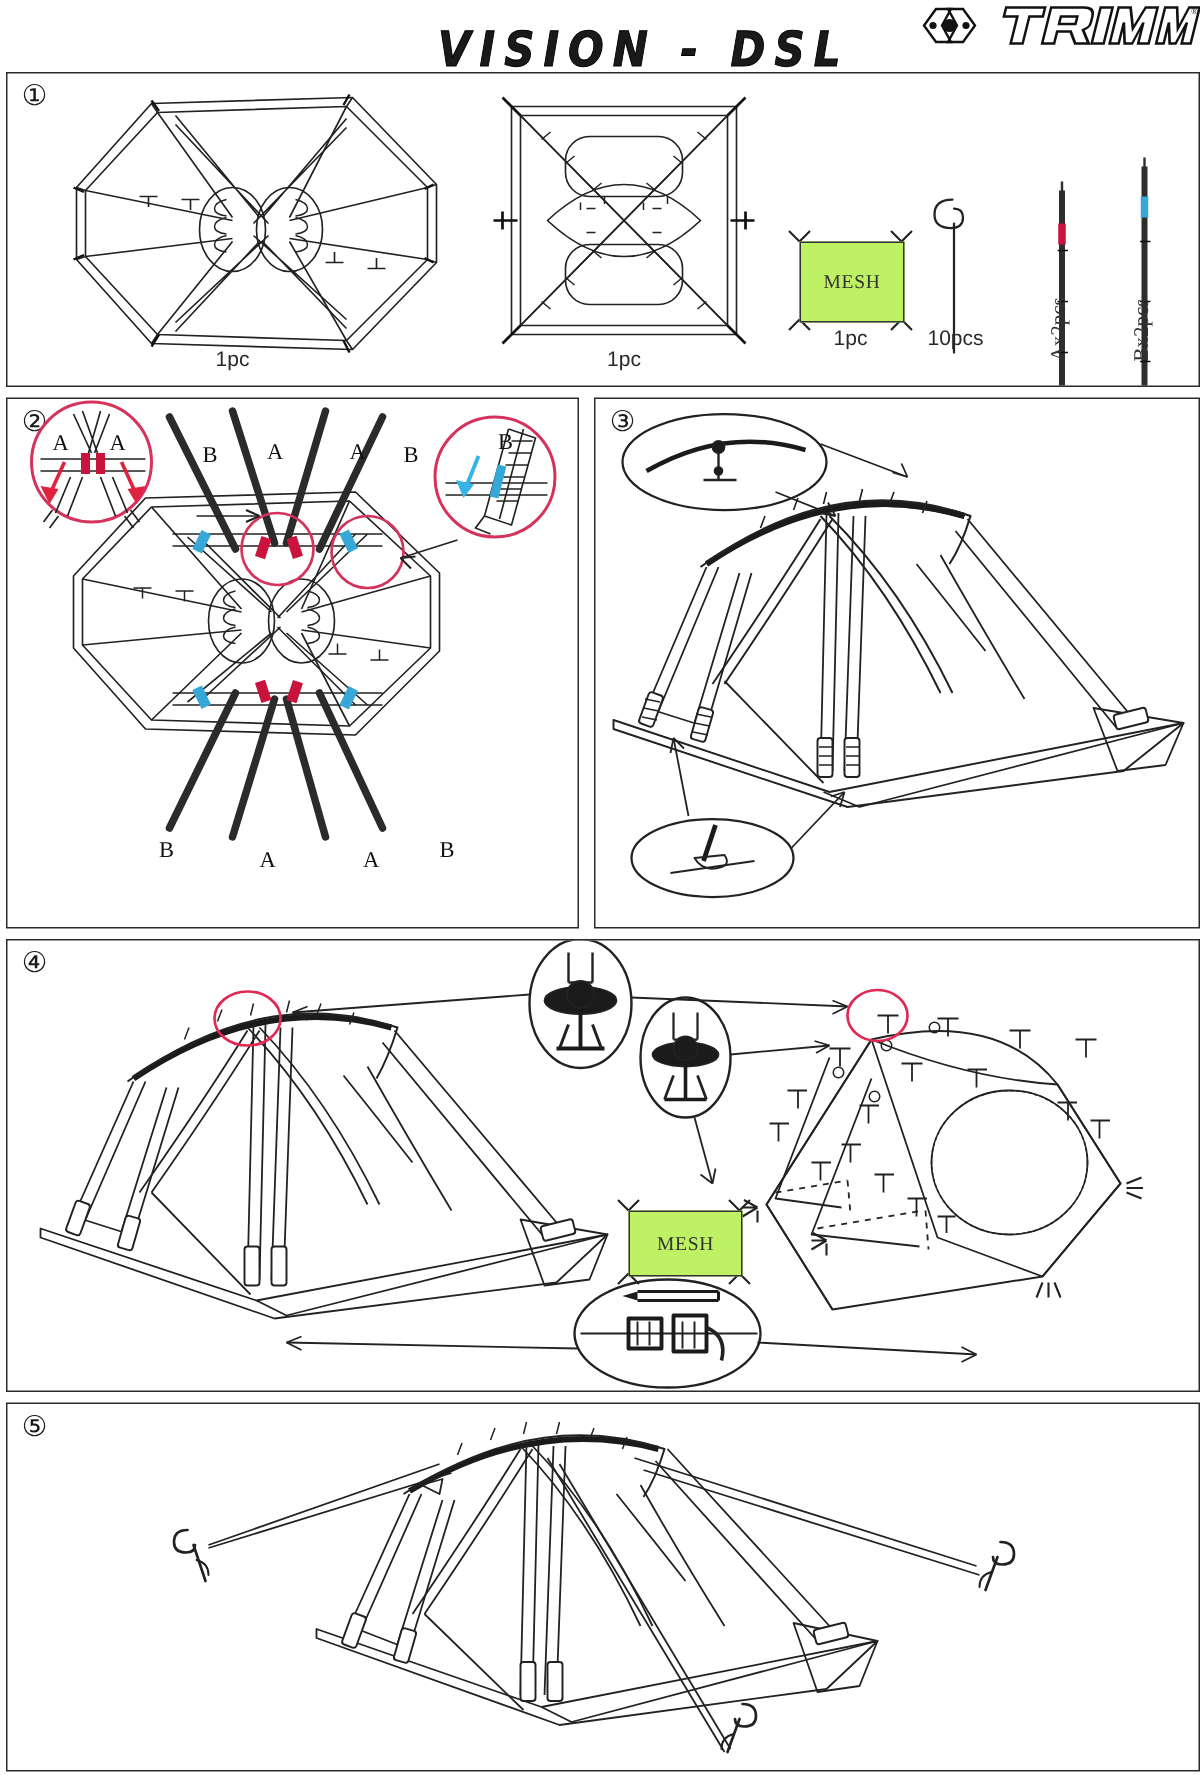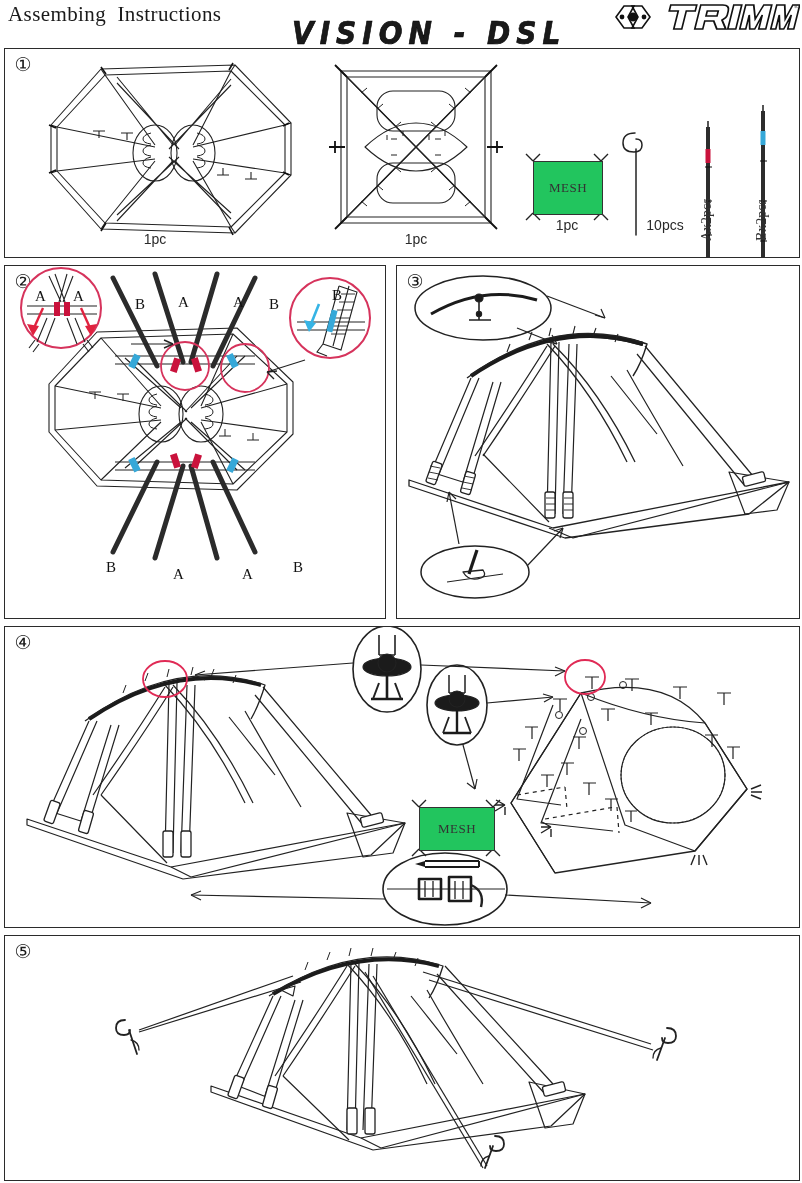--- a/index.html
+++ b/index.html
@@ -34,29 +34,28 @@
   .art{position:absolute;left:0;top:0;width:100%;height:100%;}
   .art svg{display:block;width:100%;height:100%;}
 
   .cap{position:absolute;font-size:14px;font-family:Liberation Sans, sans-serif;
        text-align:center;color:#2a2a2a;}
   .vlabel{position:absolute;font-size:14px;font-family:"Liberation Serif",serif;
           transform:rotate(-90deg);transform-origin:left top;white-space:nowrap;color:#333;}
   .plabel{position:absolute;font-size:15px;font-family:"Liberation Serif",serif;color:#111;}
   .meshbox{position:absolute;border:1.6px solid #333;display:flex;align-items:center;
            justify-content:center;font-size:13px;color:#333;letter-spacing:.5px;
-           font-family:"Liberation Serif",serif;background:#22c55e;}
+           font-family:"Liberation Serif",serif;background:#bef264;}
 </style>
 </head>
 <body>
 
 <div class="sheet">
 
   <div class="hdr">
-    <div class="hdr-title">Assembing  Instructions</div>
     <div class="hdr-model">VISION - DSL</div>
     <div class="hdr-logo">
       <svg viewBox="0 0 196 34">
         <g fill="none" stroke="#111" stroke-width="1.6">
 
           <path d="M12 17 L20 6 L30 6 L24 17 L30 28 L20 28 Z"></path>
           <path d="M46 17 L38 6 L28 6 L34 17 L28 28 L38 28 Z"></path>
           <circle cx="29" cy="17" r="4.4" fill="#111" stroke="none"></circle>
           <circle cx="18" cy="17" r="2.4" fill="#111" stroke="none"></circle>
           <circle cx="40" cy="17" r="2.4" fill="#111" stroke="none"></circle>
@@ -177,21 +176,21 @@
         <rect x="755.5" y="82" width="5" height="14" fill="#36a8d8"></rect>
       </svg>
     </div>
 
     <div class="cap" style="left:105px;top:182px;width:90px;">1pc</div>
     <div class="cap" style="left:366px;top:182px;width:90px;">1pc</div>
     <div class="meshbox" style="left:528px;top:112px;width:68px;height:52px;">
       <span>MESH</span>
     </div>
     <div class="cap" style="left:527px;top:168px;width:70px;">1pc</div>
-    <div class="cap" style="left:626px;top:168px;width:68px;">10pcs</div>
+    <div class="cap" style="left:598px;top:168px;width:68px;">10pcs</div>
     <div class="vlabel" style="left:694px;top:192px;">Ax2pcs</div>
     <div class="vlabel" style="left:749px;top:192px;">Bx2pcs</div>
   </div>
 
   <div class="panel" id="p2">
     <div class="pnum" style="left:6px;top:4px;">
       <span>②</span>
     </div>
 
     <div class="art">

